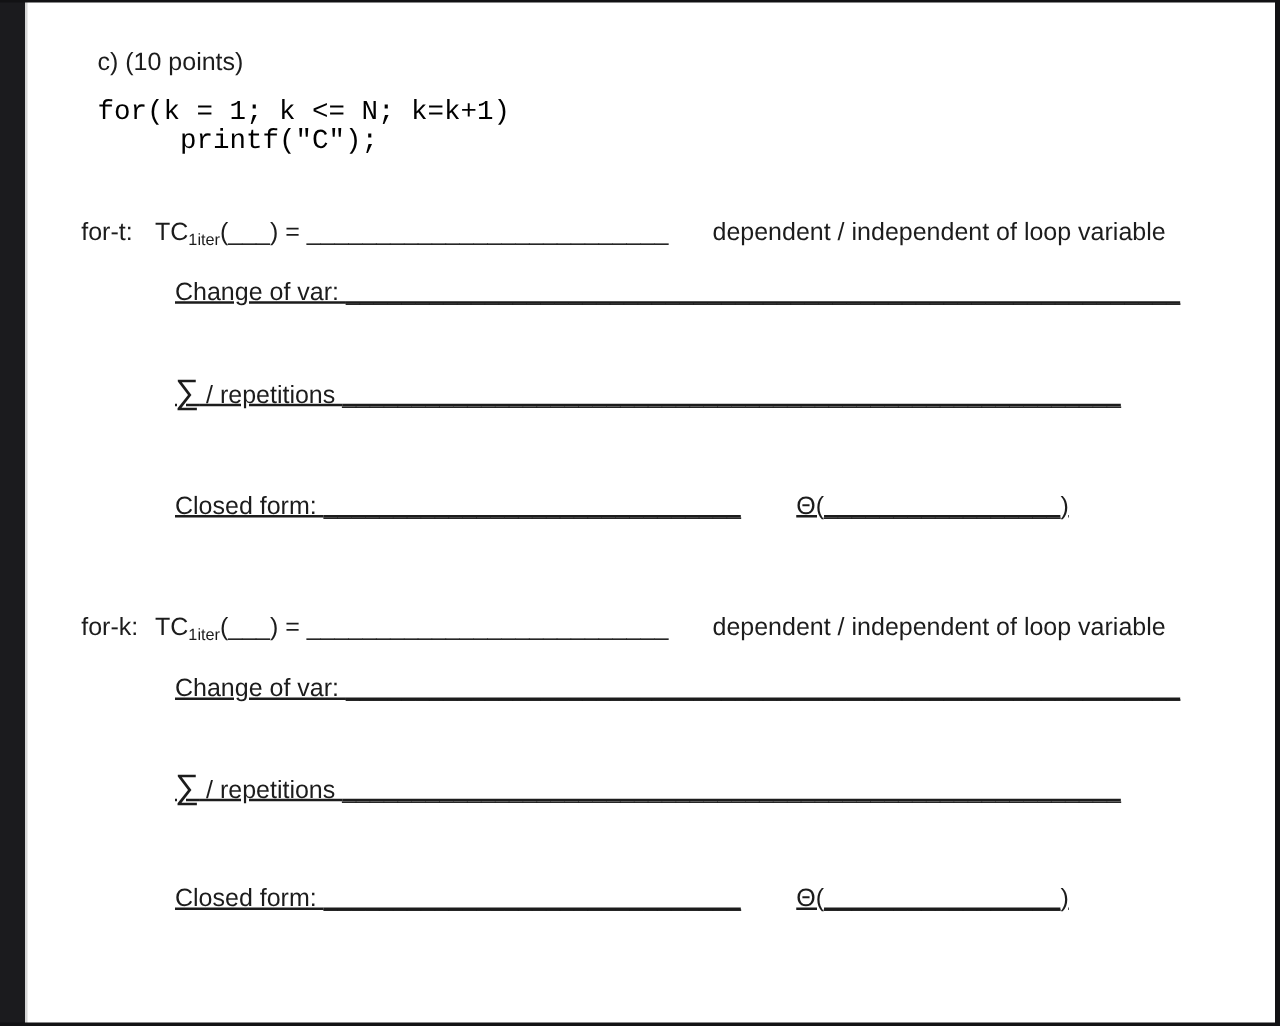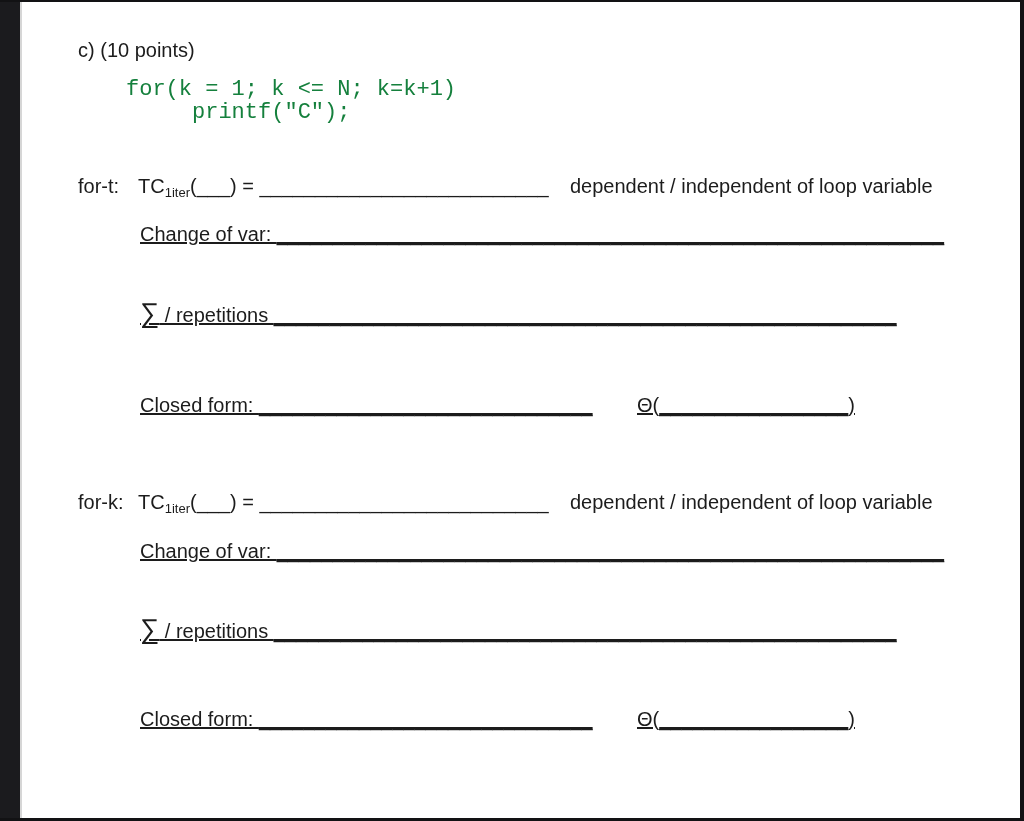--- a/index.html
+++ b/index.html
@@ -24,29 +24,28 @@
   .page span { white-space: pre; }
 
   .heading {
     position: absolute; left: 78px; top: 37px;
     font-size: 20px; line-height: 26px; color: #1c1c1c;
   }
 
   .code {
     position: absolute; left: 78px; top: 78px;
     font-family: "Liberation Mono", "DejaVu Sans Mono", monospace;
-    font-size: 22px; line-height: 23px; color: #15803d;
+    font-size: 22px; line-height: 23px; color: #000000;
     white-space: pre;
-    margin-left: 48px;
   }
 
   .row { position: absolute; left: 0; width: 1024px; font-size: 20px; line-height: 26px; }
 
-  .loop-label  { position: absolute; left: 78px; top: 0; }
-  .tc-cluster  { position: absolute; left: 138px; top: 0; text-align: right; }
+  .loop-label  { position: absolute; left: 65px; top: 0; }
+  .tc-cluster  { position: absolute; left: 124px; top: 0; text-align: right; }
   .dep-text    { position: absolute; left: 570px; top: 0; }
   .sub-label   { position: absolute; left: 140px; top: 0; text-decoration: underline; }
   .theta-group { position: absolute; left: 637px; top: 0; text-decoration: underline; }
 
   .tc-sub { font-size: 13px; vertical-align: -4px; }
   .sigma  { font-size: 27px; }
 
   .row-tc-1     { top: 173px; }
   .row-change-1 { top: 221px; }
   .row-sigma-1  { top: 300px; }

